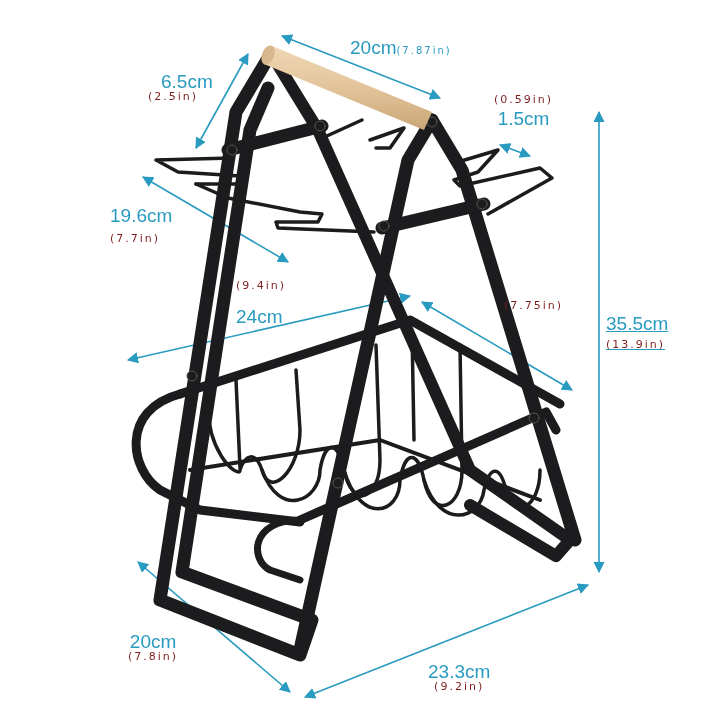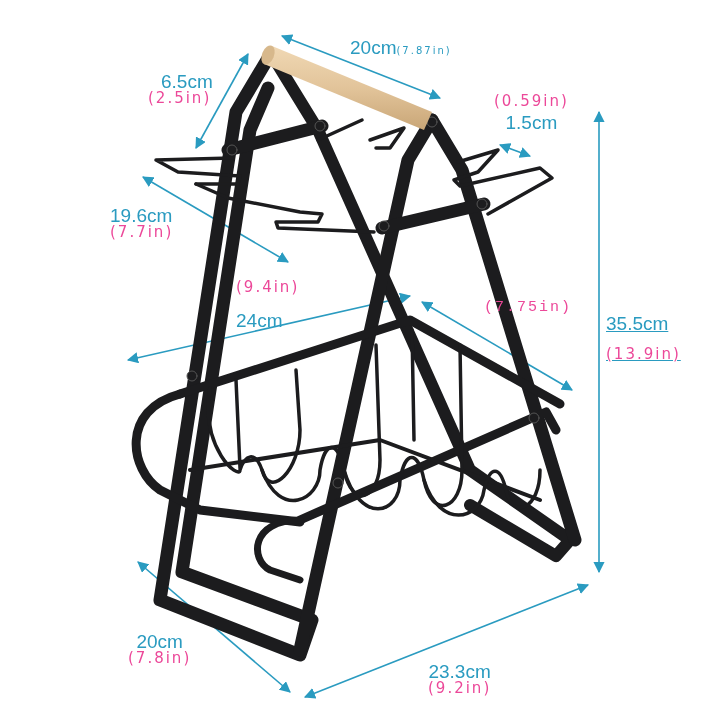--- a/index.html
+++ b/index.html
@@ -1,20 +1,20 @@
 <!DOCTYPE html>
 <html><head>
   <meta charset="utf-8">
   <style>
     html, body { margin: 0; padding: 0; background: #ffffff; }
     body { width: 720px; height: 720px; position: relative; overflow: hidden; font-family: "Liberation Sans", sans-serif; }
     #stage { position: absolute; left: 0; top: 0; width: 720px; height: 720px; }
     .dim { position: absolute; color: #2a9bc0; line-height: 1; white-space: nowrap; }
     .dim .cm { font-size: 19px; display: block; }
-    .dim .inch { font-size: 15px; letter-spacing: 2px; display: block; color: #ec4899; font-family: "DejaVu Sans", sans-serif; }
+    .dim .inch { font-size: 11px; letter-spacing: 2px; display: block; color: #7f1d1d; font-family: "DejaVu Sans", sans-serif; }
     .center { text-align: center; }
   </style>
 </head>
 <body>
 
 <svg id="stage" viewBox="0 0 720 720" xmlns="http://www.w3.org/2000/svg">
   <defs>
     <marker id="arr" viewBox="0 0 10 10" refX="9" refY="5" markerWidth="7" markerHeight="7" orient="auto-start-reverse">
       <path d="M0,0 L10,5 L0,10 z" fill="#2a9bc0"></path>
     </marker>
@@ -98,35 +98,35 @@
   <span class="inch">(2.5in)</span>
 </div>
 
 <div class="dim center" style="left:494px; top:94px;">
   <span class="inch">(0.59in)</span>
   <span class="cm" style="margin-top:4px;">1.5cm</span>
 </div>
 
 <div class="dim" style="left:110px; top:206px;">
   <span class="cm">19.6cm</span>
-  <span class="inch" style="margin-top:0;">(7.7in)</span>
+  <span class="inch" style="margin-top:8px;">(7.7in)</span>
 </div>
 
 <div class="dim" style="left:236px; top:280px;">
   <span class="inch">(9.4in)</span>
   <span class="cm" style="margin-top:16px;">24cm</span>
 </div>
 
 <div class="dim" style="left:448px; top:296px;">
-  <span class="inch" style="margin-left:36px; margin-top:4px;font-family:Liberation Mono, monospace;">(7.75in)</span>
+  <span class="inch" style="margin-left:56px; margin-top:4px;">(7.75in)</span>
 </div>
 
 <div class="dim" style="left:606px; top:314px;text-decoration:underline;">
   <span class="cm">35.5cm</span>
-  <span class="inch" style="margin-top:14px;">(13.9in)</span>
+  <span class="inch" style="margin-top:6px;">(13.9in)</span>
 </div>
 
 <div class="dim center" style="left:128px; top:632px;">
   <span class="cm">20cm</span>
   <span class="inch" style="margin-top:0;">(7.8in)</span>
 </div>
 
 <div class="dim center" style="left:428px; top:662px;">
   <span class="cm">23.3cm</span>
   <span class="inch">(9.2in)</span>

